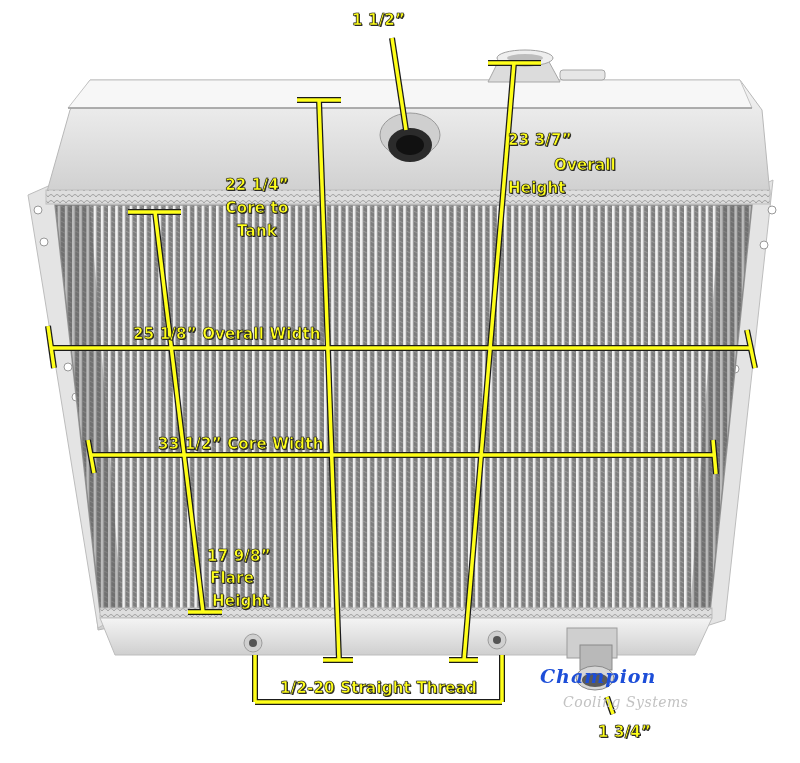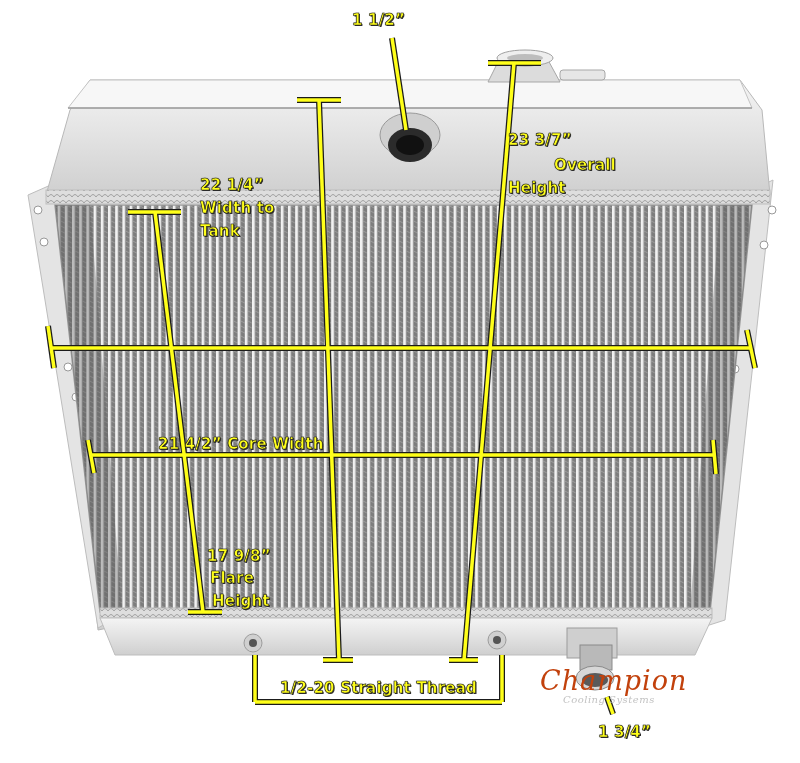--- a/index.html
+++ b/index.html
@@ -10,31 +10,31 @@
       font-family: "DejaVu Sans", sans-serif;
       font-weight: bold;
       font-size: 15px;
       line-height: 17px;
       color: #ffff1a;
       -webkit-text-stroke: 0.6px #222;
       text-shadow: 0 0 1px #000, 1px 1px 0 #333;
       white-space: nowrap;
       letter-spacing: 0.2px;
     }
-    .r { text-align: left; }
+    .r { text-align: center; }
     .c { text-align: center; }
     .wm1 {
       position: absolute; left: 540px; top: 665px;
       font-family: "DejaVu Serif", serif; font-style: italic;
-      font-size: 27px; color: #c2410c; letter-spacing: 1px;
+      font-size: 19px; color: #1d4ed8; letter-spacing: 1px; font-weight: bold;
     }
     .wm2 {
       position: absolute; left: 563px; top: 694px;
       font-family: "DejaVu Serif", serif; font-style: italic;
-      font-size: 10px; color: #c2c2c2; letter-spacing: 0.5px;
+      font-size: 14px; color: #c2c2c2; letter-spacing: 0.5px;
     }
   </style>
 </head>
 <body>
 
 <div id="stage">
   <svg width="800" height="763" viewBox="0 0 800 763" xmlns="http://www.w3.org/2000/svg">
     <defs>
       <linearGradient id="tankG" x1="0" y1="0" x2="0" y2="1">
         <stop offset="0" stop-color="#f4f4f4"></stop>
@@ -174,25 +174,26 @@
   </svg>
 
   
   <div class="lbl" style="left:352px; top:12px;">1 1/2”</div>
 
   <div class="lbl" style="left:508px; top:132px;">23 3/7”</div>
   <div class="lbl" style="left:508px; top:157px;padding-left:46px;">Overall</div>
   <div class="lbl" style="left:508px; top:180px;">Height</div>
 
   <div class="lbl r" style="left:200px; width:114px; top:177px;">22 1/4”</div>
-  <div class="lbl r" style="left:200px; width:114px; top:200px;">Width to</div>
+  <div class="lbl r" style="left:200px; width:114px; top:200px;">Core to</div>
   <div class="lbl r" style="left:200px; width:114px; top:223px;">Tank</div>
 
-
-  <div class="lbl" style="left:158px; top:436px;">21 4/2” Core Width</div>
+  <div class="lbl" style="left:133px; top:326px;">25 1/8” Overall Width</div>
+
+  <div class="lbl" style="left:158px; top:436px;">33 1/2” Core Width</div>
 
   <div class="lbl" style="left:207px; top:548px;">17 9/8”</div>
   <div class="lbl" style="left:210px; top:570px;">Flare</div>
   <div class="lbl" style="left:212px; top:593px;">Height</div>
 
   <div class="lbl c" style="left:255px; width:247px; top:680px;">1/2-20 Straight Thread</div>
 
   <div class="lbl" style="left:598px; top:724px;">1 3/4”</div>
 
   <div class="wm1">Champion</div>

